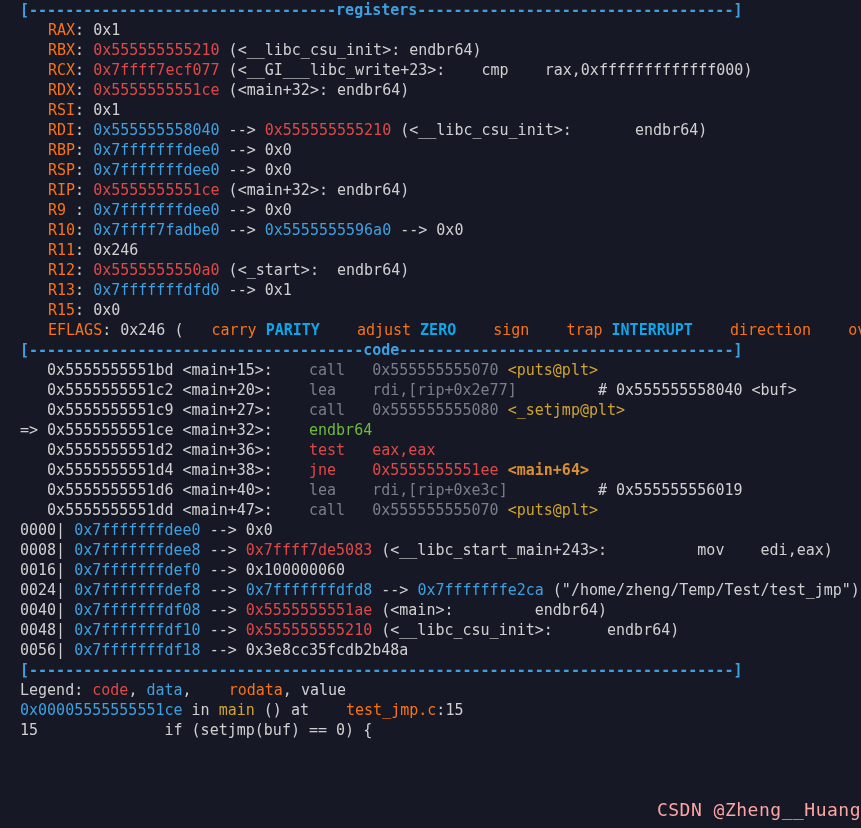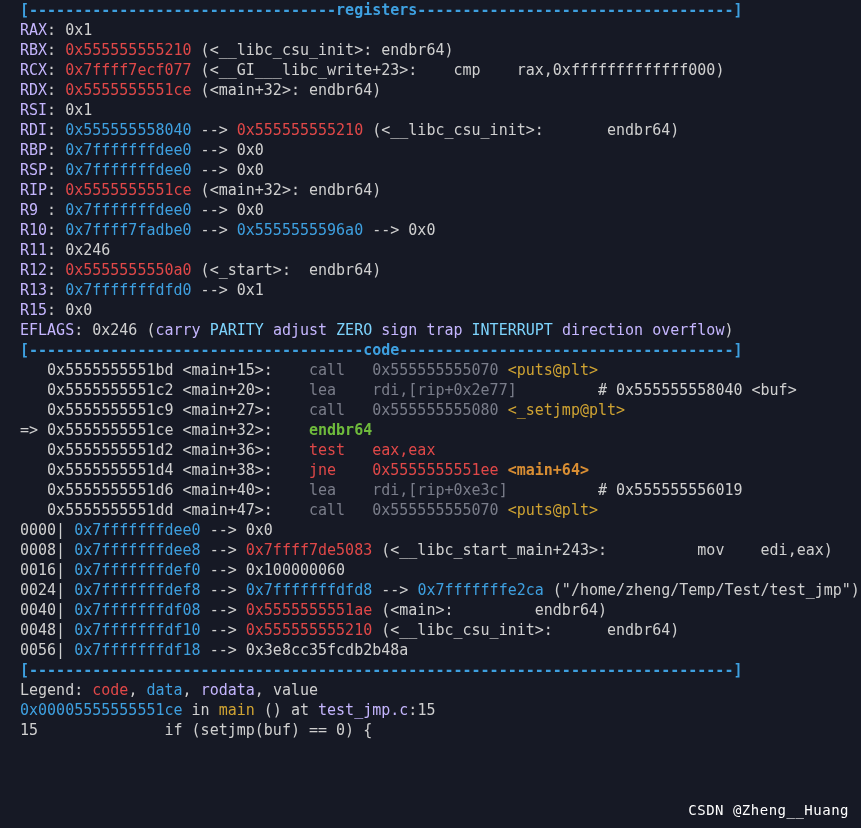--- a/index.html
+++ b/index.html
@@ -6,34 +6,34 @@
     margin: 0;
     padding: 0;
     background: #161925;
     color: #d0d0d0;
     font-family: "DejaVu Sans Mono", "Menlo", "Consolas", monospace;
     font-size: 15px;
     line-height: 20px;
   }
   .wrap { padding: 0 4px 6px 20px; width: 853px; }
   .line { white-space: pre; }
-  .green  { color: #c4b5fd; }
+  .green  { color: #f97316; margin-left: 28px; }
   .red    { color: #e04848; }
-  .red-b  { color: #7dd3fc; font-weight: normal; }
+  .red-b  { color: #0ea5e9; font-weight: bold; }
   .orangeb{ color: #d98e33; font-weight: bold; }
   .blue   { color: #3ea0e0; }
   .bblue  { color: #3ea0e0; font-weight: bold; }
   .white  { color: #cfcfcf; }
   .dim    { color: #7a7d8a; text-align: right; }
   .yellow { color: #cfa332; }
-  .greenb { color: #6fbb3c; font-weight: bold; }
+  .greenb { color: #6fbb3c; font-weight: normal; }
 
   .watermark {
-    position: absolute; right: 12px; top: 800px;
-    color: #ffffff; font-size: 14px; letter-spacing: 0.5px;
+    position: absolute; right: 0; top: 800px;
+    color: #fca5a5; font-size: 18px; letter-spacing: 0.5px;
   }
 </style>
 </head>
 <body>
 
 <div class="wrap">
 
 <div class="line"><span class="bblue">[----------------------------------</span><span class="bblue">registers</span><span class="bblue">-----------------------------------]</span></div>
 
 <div class="line"><span class="green">RAX</span><span class="white">: </span><span class="white">0x1</span></div>

